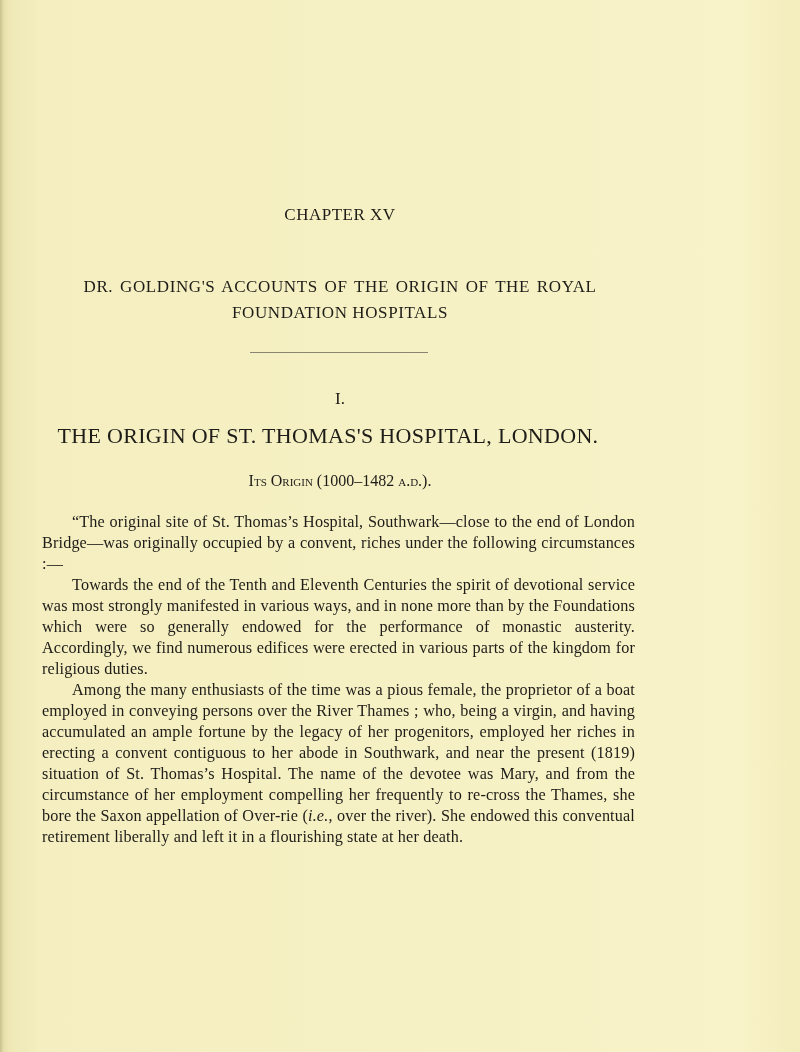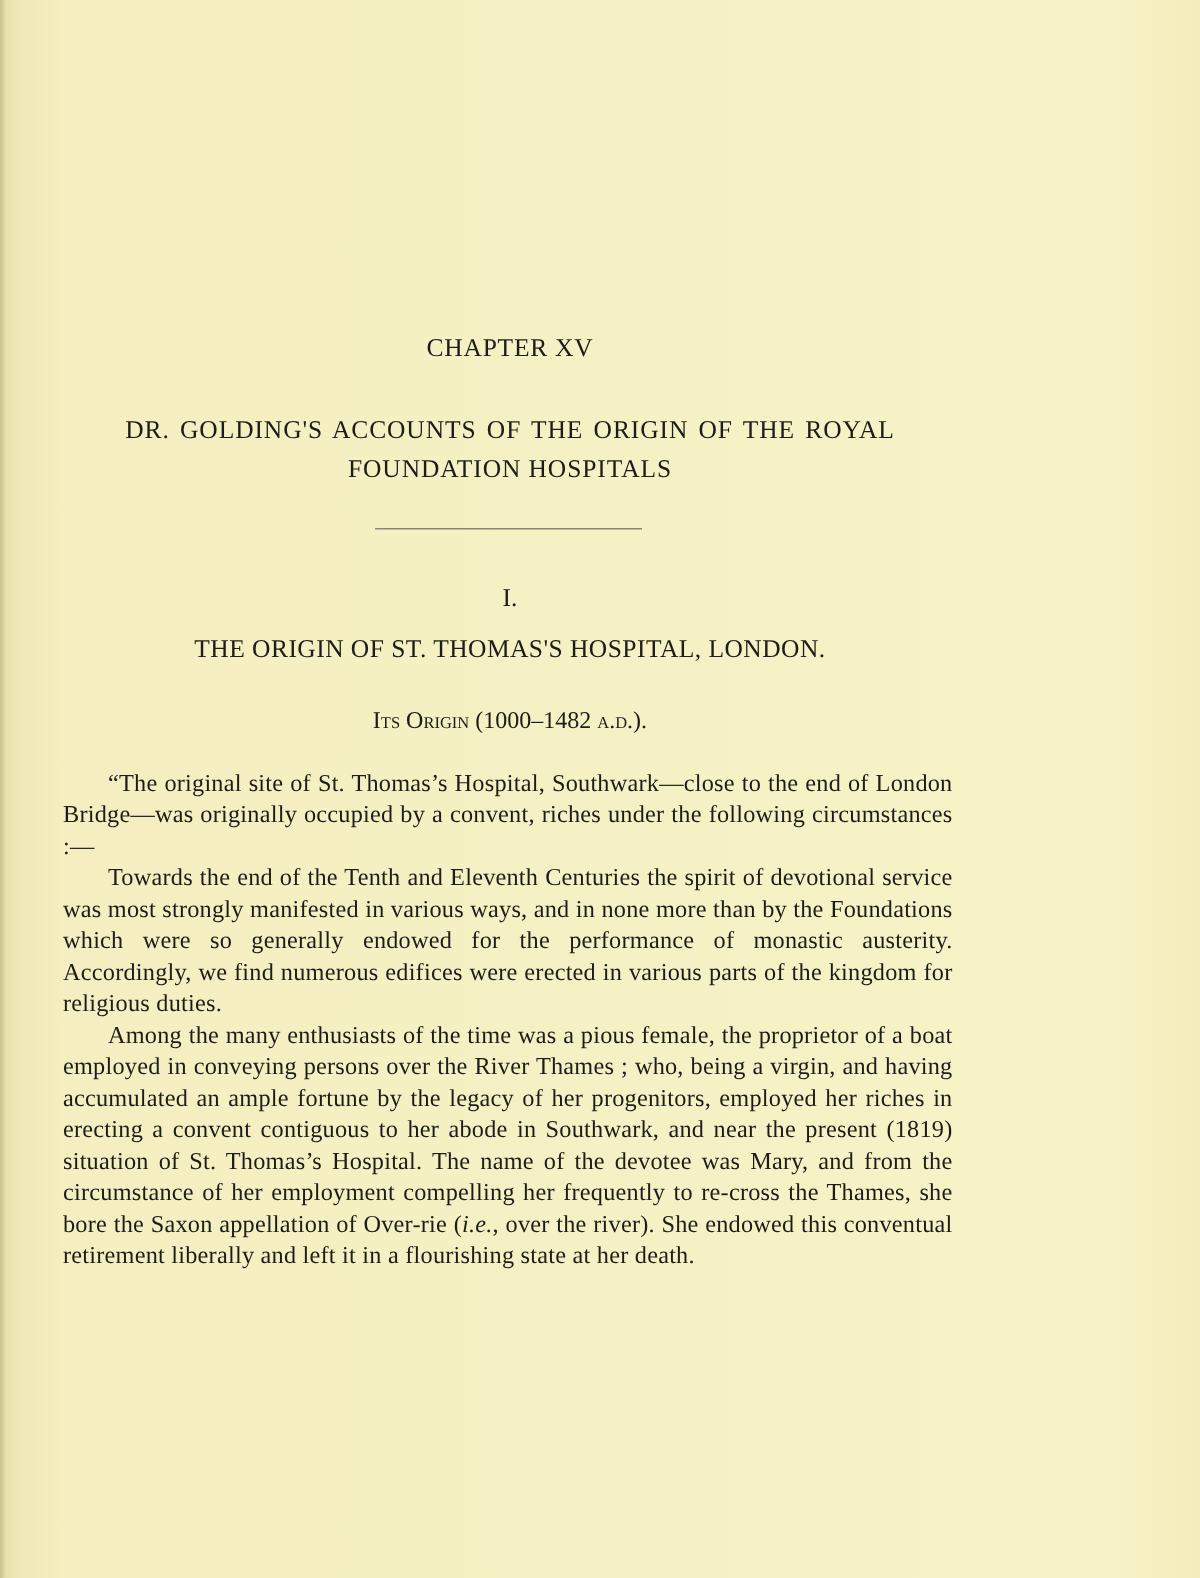--- a/index.html
+++ b/index.html
@@ -9,26 +9,26 @@
       position: relative;
       font-family: "Liberation Serif", "DejaVu Serif", serif;
       color: #1e1c18;
     }
     .page {
       position: absolute; left: 0; top: 0; width: 800px; height: 1052px;
       background: linear-gradient(to right, #c9c08e 0px, #e7e0ad 4px, #efe8b6 10px, #f4eec0 40px, #f6f1c4 400px, #f8f3c8 740px, #f3ecbc 800px);
     }
     .center { position: absolute; left: 0; width: 680px; text-align: center; }
     .page-number { top: 88px; left: 40px; width: 600px; font-size: 15px; letter-spacing: 0.5px; }
-    .chapter { top: 222px; left: 40px; width: 600px; font-size: 17px; letter-spacing: 0.5px; }
+    .chapter { top: 205px; left: 40px; width: 600px; font-size: 17px; letter-spacing: 0.5px; }
     .title1 { top: 277px; left: 40px; width: 600px; font-size: 17px; letter-spacing: 0.6px; word-spacing: 2px; }
     .title2 { top: 303px; left: 40px; width: 600px; font-size: 17px; letter-spacing: 0.6px; }
     .rule { position: absolute; top: 352px; left: 250px; width: 178px; height: 1px; background: #8a8474; }
     .roman { top: 389px; left: 40px; width: 600px; font-size: 17px; }
-    .section-title { top: 423px; left: 40px; width: 600px; font-size: 17px; letter-spacing: 0.3px; }
+    .section-title { top: 423px; left: 28px; width: 600px; font-size: 22px; letter-spacing: 0.3px; }
     .subtitle { top: 472px; left: 40px; width: 600px; font-size: 16px; }
     .sc { font-variant: small-caps; }
     .body-text {
       position: absolute; left: 42px; width: 593px; top: 512px;
       font-size: 16.2px; line-height: 21px; text-align: justify;
       letter-spacing: 0.15px;
     }
     .body-text p { margin: 0; text-indent: 30px; }
     .body-text p.first { text-indent: 30px; }
   </style>

